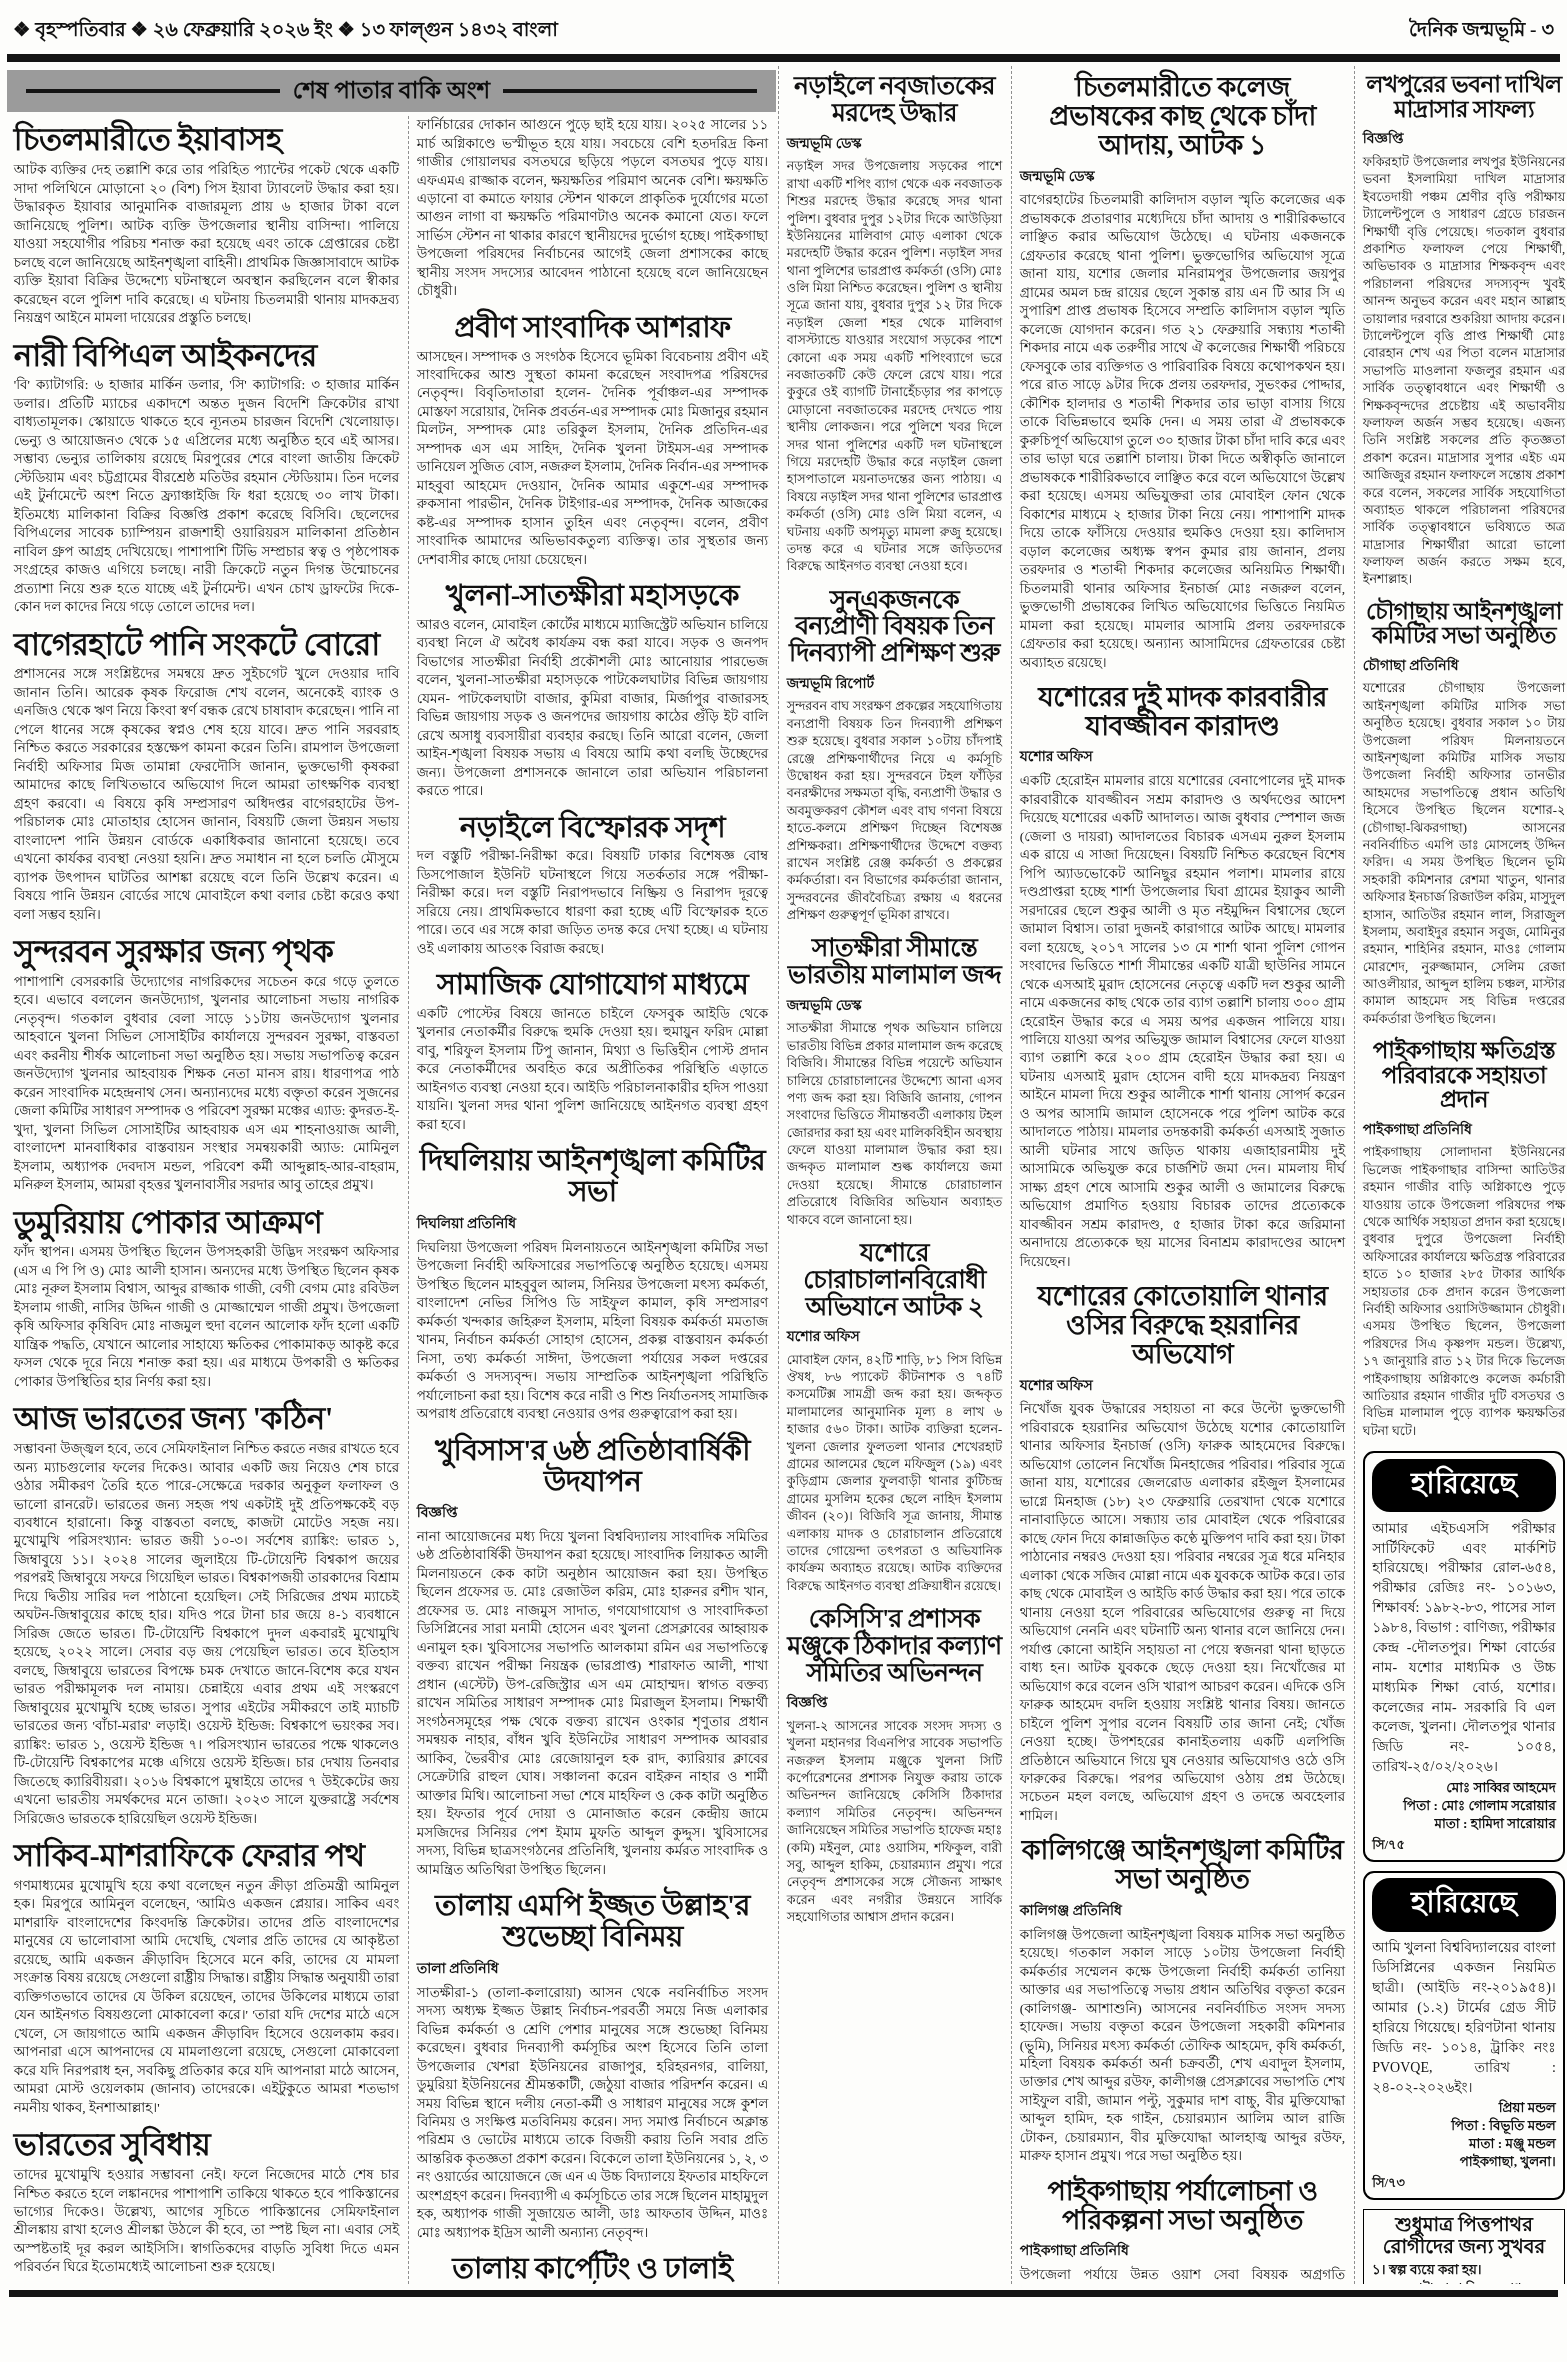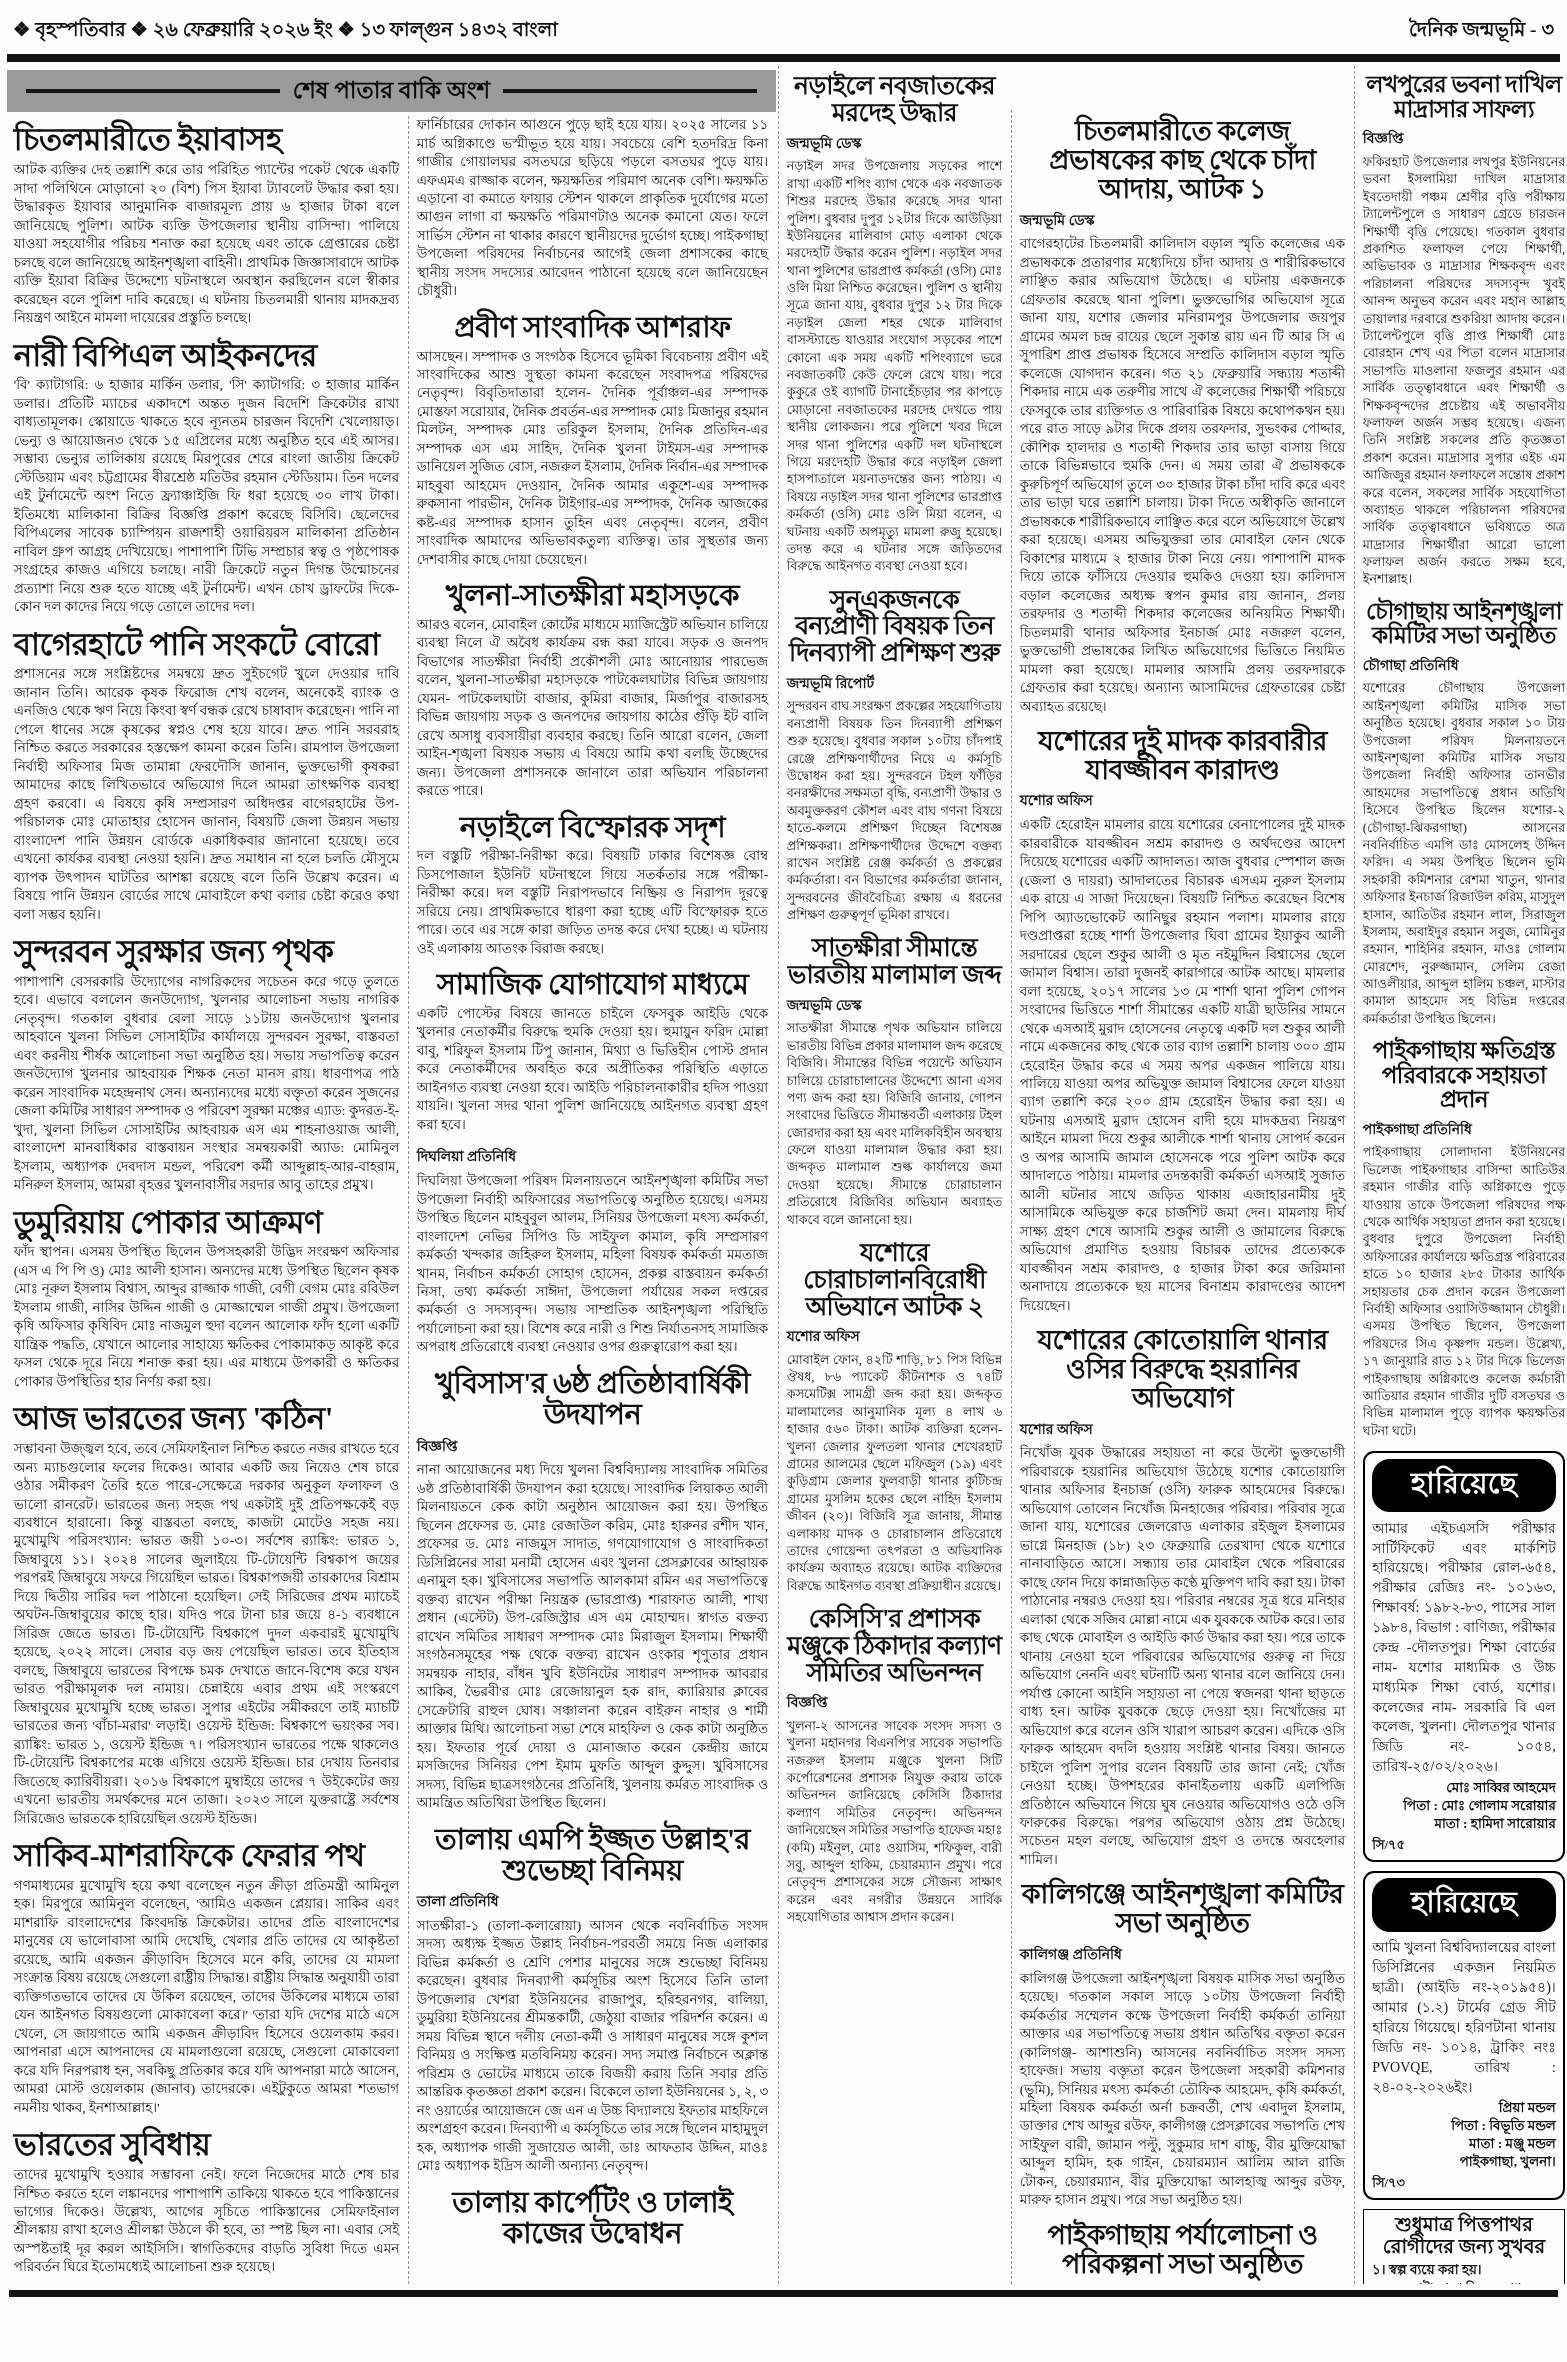--- a/index.html
+++ b/index.html
@@ -11,21 +11,21 @@
   .content{display:flex;align-items:stretch;padding:3.7px 5.5px 0 5.5px;height:2222px;overflow:hidden;box-sizing:border-box;}
   .group-ab{width:772px;flex:none;display:flex;flex-direction:column;}
   .section-bar{background:#9b9b9b;color:#0c0c0c;font-weight:bold;font-size:23px;
                display:flex;align-items:center;text-align:center;margin:3.7px 1.8px 3.7px 1.8px;padding:1.8px 5.5px;}
   .section-bar::before,.section-bar::after{content:"";flex:1;height:4.6px;background:#141414;margin:0 13px;}
   .ab-cols{display:flex;flex:1;overflow:hidden;}
   .col{overflow:hidden;box-sizing:border-box;padding:0 8.3px;}
   .col-a{width:402px;flex:none;}
   .col-b{width:369px;flex:none;border-left:1.8px dashed #8f8f8f;}
   .col-c{width:233px;flex:none;border-left:1.8px dashed #8f8f8f;}
-  .col-d{width:343px;flex:none;border-left:1.8px dashed #8f8f8f;margin-top:44px;}
+  .col-d{width:343px;flex:none;border-left:1.8px dashed #8f8f8f;}
   .col-e{width:220px;flex:none;border-left:1.8px dashed #8f8f8f;}
   .bottom-rule{height:7.4px;background:#151515;margin:5.5px 9.2px 0 9.2px;}
   .article{margin:0 0 11px 0;}
   .headline{font-weight:bold;line-height:1.07;margin:7.4px 0 4.6px 0;letter-spacing:-0.5px;}
   .hl-a{font-size:31px;text-align:left;}
   .hl-b{font-size:29px;text-align:center;}
   .hl-c{font-size:25px;text-align:center;}
   .hl-d{font-size:27px;text-align:center;}
   .hl-e{font-size:23px;text-align:center;}
   .byline{font-weight:bold;font-size:14px;margin:1.8px 0 2.8px 0;}
@@ -111,20 +111,21 @@
             </div>
             <div class="article">
               <div class="headline hl-b">নড়াইলে বিস্ফোরক সদৃশ</div>
               <p class="body">দল বস্তুটি পরীক্ষা-নিরীক্ষা করে। বিষয়টি ঢাকার বিশেষজ্ঞ বোম্ব ডিসপোজাল ইউনিট ঘটনাস্থলে গিয়ে সতর্কতার সঙ্গে পরীক্ষা-নিরীক্ষা করে। দল বস্তুটি নিরাপদভাবে নিষ্ক্রিয় ও নিরাপদ দূরত্বে সরিয়ে নেয়। প্রাথমিকভাবে ধারণা করা হচ্ছে এটি বিস্ফোরক হতে পারে। তবে এর সঙ্গে কারা জড়িত তদন্ত করে দেখা হচ্ছে। এ ঘটনায় ওই এলাকায় আতংক বিরাজ করছে।</p>
             </div>
             <div class="article">
               <div class="headline hl-b">সামাজিক যোগাযোগ মাধ্যমে</div>
               <p class="body">একটি পোস্টের বিষয়ে জানতে চাইলে ফেসবুক আইডি থেকে খুলনার নেতাকর্মীর বিরুদ্ধে হুমকি দেওয়া হয়। হুমায়ুন ফরিদ মোল্লা বাবু, শরিফুল ইসলাম টিপু জানান, মিথ্যা ও ভিত্তিহীন পোস্ট প্রদান করে নেতাকর্মীদের অবহিত করে অপ্রীতিকর পরিস্থিতি এড়াতে আইনগত ব্যবস্থা নেওয়া হবে। আইডি পরিচালনাকারীর হদিস পাওয়া যায়নি। খুলনা সদর থানা পুলিশ জানিয়েছে আইনগত ব্যবস্থা গ্রহণ করা হবে।</p>
             </div>
             <div class="article">
+              <div class="headline hl-b">দিঘলিয়ায় আইনশৃঙ্খলা কমিটির সভা</div>
               <div class="byline">দিঘলিয়া প্রতিনিধি</div>
               <p class="body">দিঘলিয়া উপজেলা পরিষদ মিলনায়তনে আইনশৃঙ্খলা কমিটির সভা উপজেলা নির্বাহী অফিসারের সভাপতিত্বে অনুষ্ঠিত হয়েছে। এসময় উপস্থিত ছিলেন মাহবুবুল আলম, সিনিয়র উপজেলা মৎস্য কর্মকর্তা, বাংলাদেশ নেভির সিপিও ডি সাইফুল কামাল, কৃষি সম্প্রসারণ কর্মকর্তা খন্দকার জহিরুল ইসলাম, মহিলা বিষয়ক কর্মকর্তা মমতাজ খানম, নির্বাচন কর্মকর্তা সোহাগ হোসেন, প্রকল্প বাস্তবায়ন কর্মকর্তা নিসা, তথ্য কর্মকর্তা সাঈদা, উপজেলা পর্যায়ের সকল দপ্তরের কর্মকর্তা ও সদস্যবৃন্দ। সভায় সাম্প্রতিক আইনশৃঙ্খলা পরিস্থিতি পর্যালোচনা করা হয়। বিশেষ করে নারী ও শিশু নির্যাতনসহ সামাজিক অপরাধ প্রতিরোধে ব্যবস্থা নেওয়ার ওপর গুরুত্বারোপ করা হয়।</p>
             </div>
             <div class="article">
               <div class="headline hl-b">খুবিসাস'র ৬ষ্ঠ প্রতিষ্ঠাবার্ষিকী উদযাপন</div>
               <div class="byline">বিজ্ঞপ্তি</div>
               <p class="body">নানা আয়োজনের মধ্য দিয়ে খুলনা বিশ্ববিদ্যালয় সাংবাদিক সমিতির ৬ষ্ঠ প্রতিষ্ঠাবার্ষিকী উদযাপন করা হয়েছে। সাংবাদিক লিয়াকত আলী মিলনায়তনে কেক কাটা অনুষ্ঠান আয়োজন করা হয়। উপস্থিত ছিলেন প্রফেসর ড. মোঃ রেজাউল করিম, মোঃ হারুনর রশীদ খান, প্রফেসর ড. মোঃ নাজমুস সাদাত, গণযোগাযোগ ও সাংবাদিকতা ডিসিপ্লিনের সারা মনামী হোসেন এবং খুলনা প্রেসক্লাবের আহ্বায়ক এনামুল হক। খুবিসাসের সভাপতি আলকামা রমিন এর সভাপতিত্বে বক্তব্য রাখেন পরীক্ষা নিয়ন্ত্রক (ভারপ্রাপ্ত) শারাফাত আলী, শাখা প্রধান (এস্টেট) উপ-রেজিস্ট্রার এস এম মোহাম্মদ। স্বাগত বক্তব্য রাখেন সমিতির সাধারণ সম্পাদক মোঃ মিরাজুল ইসলাম। শিক্ষার্থী সংগঠনসমূহের পক্ষ থেকে বক্তব্য রাখেন ওংকার শৃণুতার প্রধান সমন্বয়ক নাহার, বাঁধন খুবি ইউনিটের সাধারণ সম্পাদক আবরার আকিব, ভৈরবী'র মোঃ রেজোয়ানুল হক রাদ, ক্যারিয়ার ক্লাবের সেক্রেটারি রাহুল ঘোষ। সঞ্চালনা করেন বাইরুন নাহার ও শার্মী আক্তার মিথি। আলোচনা সভা শেষে মাহফিল ও কেক কাটা অনুষ্ঠিত হয়। ইফতার পূর্বে দোয়া ও মোনাজাত করেন কেন্দ্রীয় জামে মসজিদের সিনিয়র পেশ ইমাম মুফতি আব্দুল কুদ্দুস। খুবিসাসের সদস্য, বিভিন্ন ছাত্রসংগঠনের প্রতিনিধি, খুলনায় কর্মরত সাংবাদিক ও আমন্ত্রিত অতিথিরা উপস্থিত ছিলেন।</p>
             </div>
             <div class="article">
               <div class="headline hl-b">তালায় এমপি ইজ্জত উল্লাহ'র শুভেচ্ছা বিনিময়</div>

